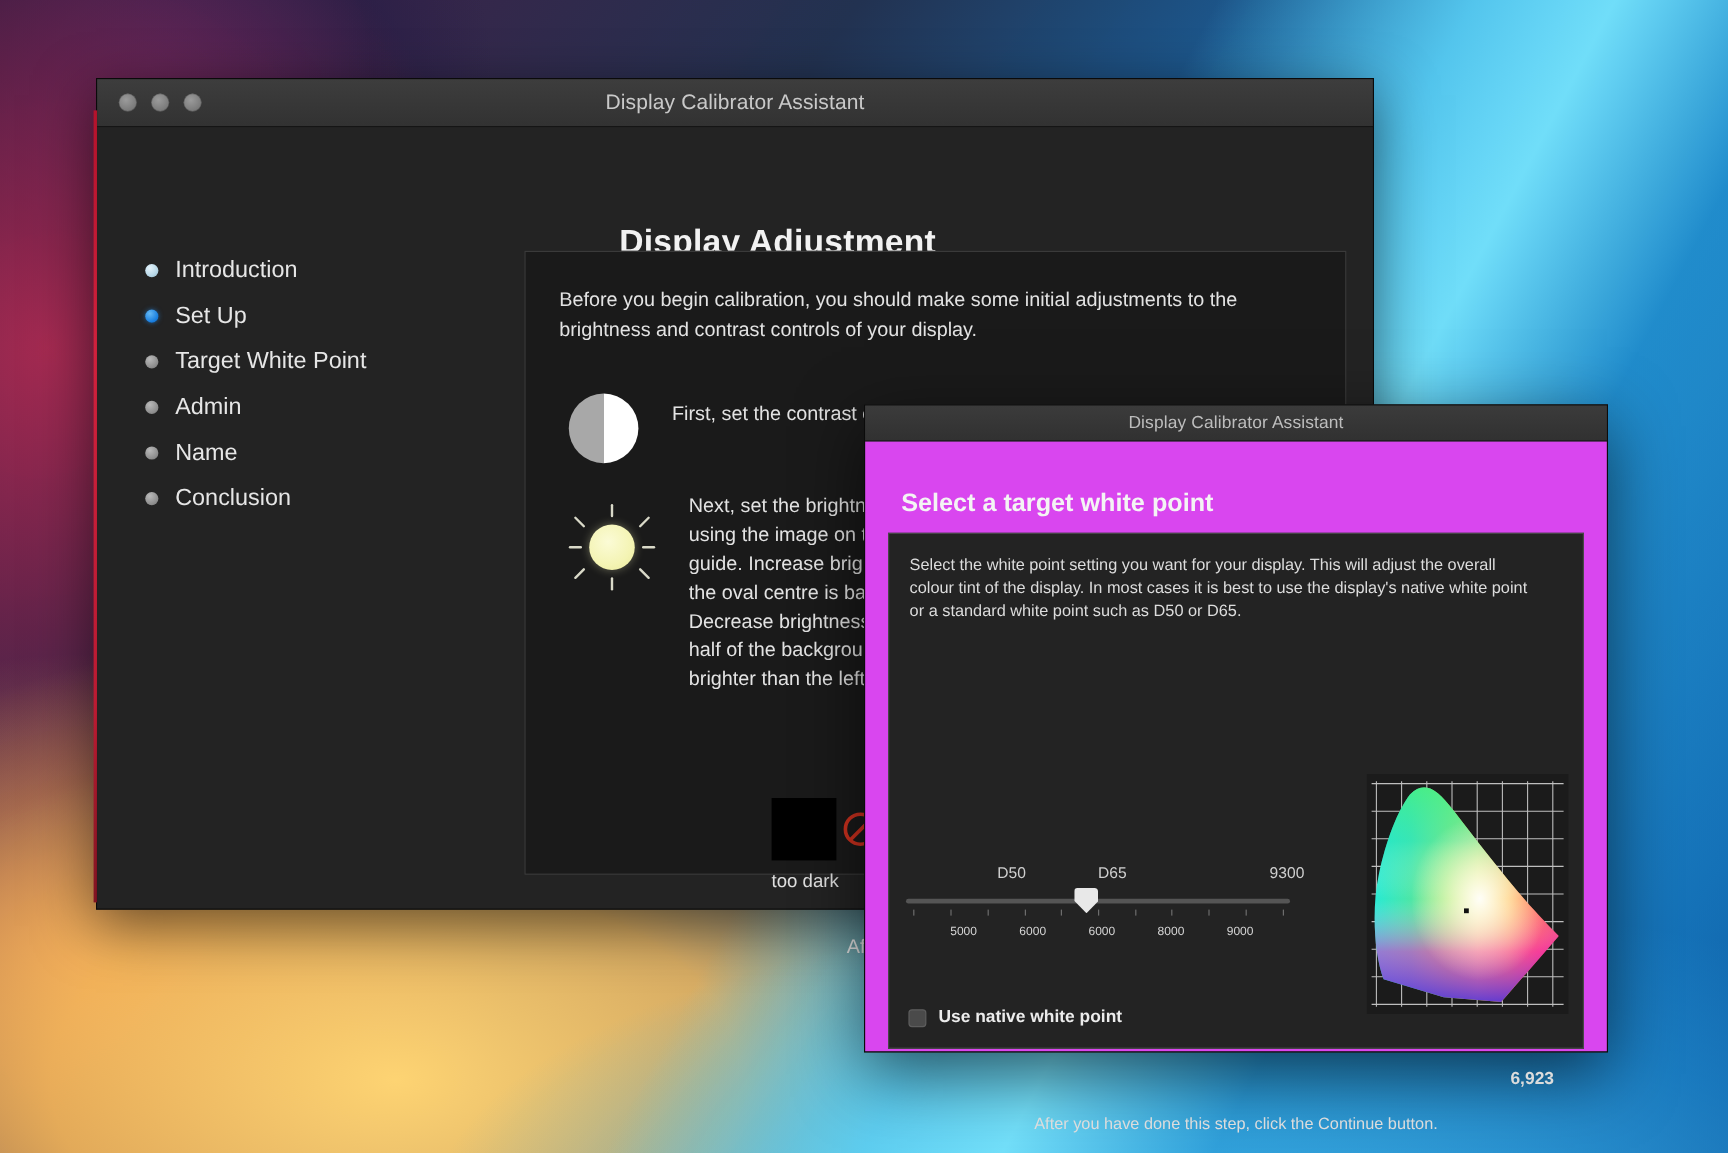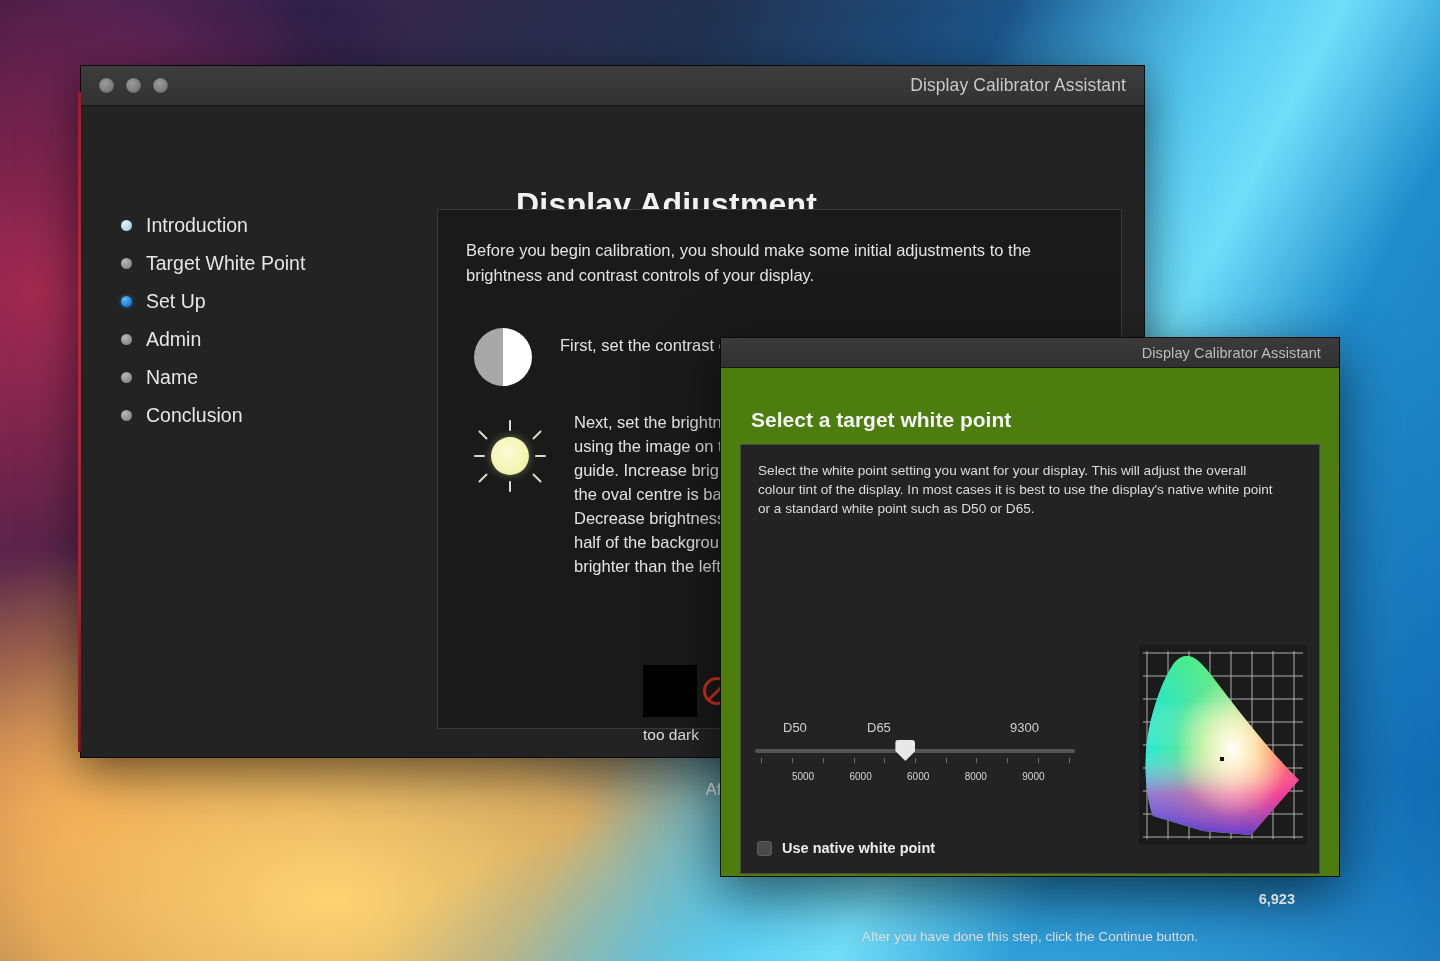--- a/index.html
+++ b/index.html
@@ -50,28 +50,28 @@
     height:40px;
     background:linear-gradient(#3d3d3d,#323232);
     border-bottom:1px solid #151515;
     display:flex; align-items:center; position:relative;
   }
   .lights{ display:flex; gap:12px; padding-left:18px; }
   .light{ width:15px; height:15px; border-radius:50%;
     background:radial-gradient(circle at 40% 35%, #9b9b9b, #7e7e7e 60%, #6a6a6a);
     box-shadow: inset 0 0 0 .5px rgba(0,0,0,.25);}
   .wintitle{
-    position:absolute; left:0; right:18px; text-align:right;
+    position:absolute; left:0; right:0; text-align:center;
     font-size:17.5px; color:#c9c9c9; letter-spacing:.1px;
   }
   #win-back .body{ position:absolute; inset:40px 0 0 0; background:#232323; }
 
   #page-title{
     position:absolute; left:435px; top:80px;
-    font-size:32px; font-weight:bold; color:#f2f2f2; letter-spacing:.2px;
+    font-size:28px; font-weight:bold; color:#f2f2f2; letter-spacing:.2px;
   }
 
   
   #sidebar{ position:absolute; left:40px; top:100px; width:330px; }
   .side-item{ display:flex; align-items:center; gap:14px; height:38px;text-align:right; }
   .bullet{ width:11px; height:11px; border-radius:50%; flex:0 0 11px;
     background:radial-gradient(circle at 35% 30%, #b9b9b9, #8e8e8e 65%, #6f6f6f); }
   .bullet.done{ background:radial-gradient(circle at 35% 30%, #e4f3fb, #b8d8e8 60%, #8fb3c6); }
   .bullet.active{ background:radial-gradient(circle at 35% 30%, #63b8f5, #1a7fe0 65%, #0f62b8);
     box-shadow:0 0 4px rgba(40,140,235,.6); }
@@ -121,33 +121,33 @@
     position:absolute; left:720px; top:337px; width:620px; height:540px;
     background:#2c2c2c;
     border:1px solid #0b0b0b;
     box-shadow:0 18px 54px rgba(0,0,0,.6);
   }
   #win-front .ftitlebar{
     height:30px; background:linear-gradient(#3b3b3b,#313131);
     border-bottom:1px solid #181818; position:relative;
   }
   #win-front .wintitle{ font-size:14.5px; color:#bdbdbd; line-height:30px; }
-  #win-front .fbody{ position:absolute; inset:30px 0 0 0; background:#4d7c0f; padding:0;}
+  #win-front .fbody{ position:absolute; inset:30px 0 0 0; background:#d946ef; padding:0;}
   #front-title{ position:absolute; left:30px; top:40px; font-size:21px; font-weight:bold; color:#f4f4f4;}
   #front-panel{
     position:absolute; left:19px; top:76px; width:580px; height:430px;
     background:#232323; border:1px solid #474747;
   }
   #wp-text{ position:absolute; left:17px; top:16px; width:525px;
     font-size:13.6px; line-height:19px; color:#dcdcdc; }
 
   
   #slider-block{ position:absolute; left:14px; top:275px; width:320px; }
   .sl-toprow{ position:relative; height:18px; font-size:13px; color:#cfcfcf; }
-  .sl-toprow span{ position:absolute; }
+  .sl-toprow span{ position:absolute;margin-left:48px; }
   #sl-track{ position:relative; margin-top:11px; height:4px; background:#555; border-radius:2px;}
   #sl-thumb{ position:absolute; left:47%; top:-9px; width:20px; height:21px;
     background:#e8e8e8; border-radius:3px 3px 10px 10px;
     clip-path: polygon(0% 0%, 100% 0%, 100% 52%, 50% 100%, 0% 52%);
     transform:translateX(-50%); }
   #sl-ticks{ position:relative; height:8px; margin-top:5px;}
   #sl-ticks i{ position:absolute; top:0; width:1px; height:5px; background:#6d6d6d;}
   .sl-botrow{ position:relative; height:18px; margin-top:5px; font-size:10px; color:#d6d6d6;}
   .sl-botrow span{ position:absolute; transform:translateX(-50%); }
 
@@ -181,26 +181,26 @@
   <div class="body">
 
     <div id="page-title">Display Adjustment</div>
 
     <div id="sidebar">
       <div class="side-item">
         <span class="bullet done"></span>
         <span class="side-label">Introduction</span>
       </div>
       <div class="side-item">
+        <span class="bullet active"></span>
+        <span class="side-label">Set Up</span>
+      </div>
+      <div class="side-item">
         <span class="bullet"></span>
         <span class="side-label">Target White Point</span>
-      </div>
-      <div class="side-item">
-        <span class="bullet active"></span>
-        <span class="side-label">Set Up</span>
       </div>
       <div class="side-item">
         <span class="bullet"></span>
         <span class="side-label">Admin</span>
       </div>
       <div class="side-item">
         <span class="bullet"></span>
         <span class="side-label">Name</span>
       </div>
       <div class="side-item">

